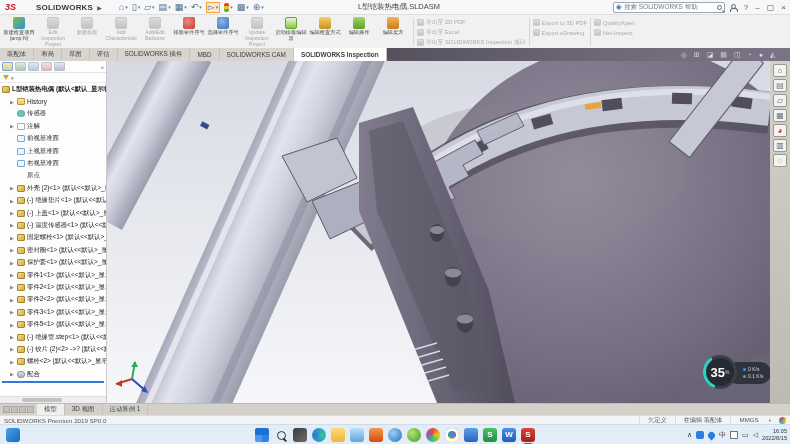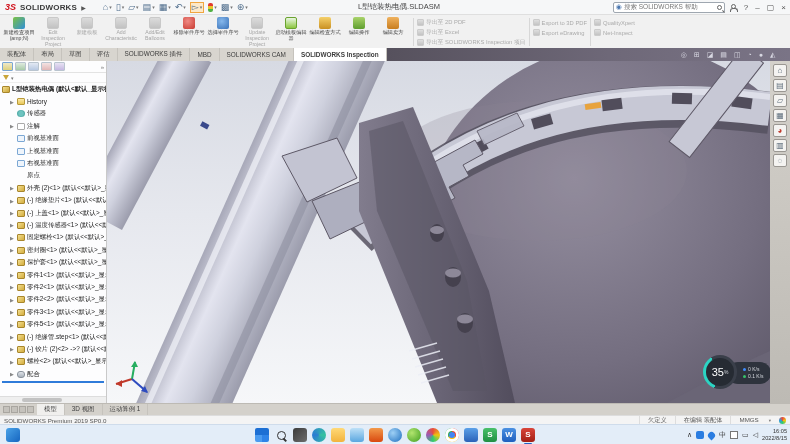--- a/index.html
+++ b/index.html
@@ -4,21 +4,21 @@
 <style>
   *{box-sizing:border-box;margin:0;padding:0;}
   html,body{background:#999;}
   .app{width:790px;height:444px;position:relative;overflow:hidden;
        font-family:"Liberation Sans","DejaVu Sans",sans-serif;background:#f0f0f0;color:#333;}
 
   
   .titlebar{position:absolute;left:0;top:0;width:790px;height:15px;background:#f6f7f8;
             border-bottom:1px solid #dfdfdf;display:flex;align-items:center;font-size:8px;}
   .logo{display:flex;align-items:center;padding:0 5px;white-space:nowrap;}
-  .logo .mark{color:#d0111b;font-weight:bold;font-style:italic;font-size:9px;margin-right:4px;}
+  .logo .mark{color:#d0111b;font-weight:bold;font-style:italic;font-size:9px;margin-right:20px;}
   .logo .name{color:#3a3a3a;font-weight:bold;font-size:8px;letter-spacing:.2px;}
   .logo .fly{color:#555;font-size:6px;margin-left:4px;}
   .qa{display:flex;align-items:center;gap:4px;margin-left:12px;}
   .qa .qbtn{display:flex;align-items:center;color:#4c6b8a;font-size:9px;line-height:1;cursor:default;}
   .qa .qbtn .car{font-size:5px;color:#777;margin-left:1px;}
   .qa .qbtn.sel{border:1px solid #f0a640;background:#fde9c8;padding:0 1px;}
   .tl{width:5px;height:9px;border-radius:2px;background:linear-gradient(#e03b2f 33%,#e8c52c 33% 66%,#52b043 66%);display:inline-block;}
   .doc-title{position:absolute;left:0;right:0;text-align:center;font-size:7.5px;color:#444;pointer-events:none;padding-left:8px;}
   .tb-right{margin-left:auto;display:flex;align-items:center;gap:5px;padding-right:4px;}
   .searchbox{width:112px;height:11px;border:1px solid #9fa7b0;background:#fff;border-radius:2px;
@@ -71,21 +71,21 @@
   .net-badge .pill{position:absolute;left:24px;top:7px;width:44px;height:22px;background:#2e333d;border-radius:11px;
                    display:flex;flex-direction:column;justify-content:center;gap:2px;padding-left:16px;}
   .net-badge .row{display:flex;align-items:center;gap:2px;font-size:5px;color:#d5d8de;line-height:1;}
   .dot{width:3px;height:3px;border-radius:50%;}
   .dot.up{background:#3f8cff;}
   .dot.down{background:#37c26a;}
   .net-badge .circle{position:absolute;left:0;top:0;width:34px;height:34px;border-radius:50%;
        background:conic-gradient(from 200deg,#2bd4c3 0deg 128deg,#3a3f4a 128deg 360deg);
        display:flex;align-items:center;justify-content:center;}
   .net-badge .circle::before{content:"";position:absolute;inset:3px;border-radius:50%;background:#262b33;}
-  .net-badge .pv{position:relative;color:#fff;font-size:11px;font-weight:normal;}
+  .net-badge .pv{position:relative;color:#fff;font-size:13px;font-weight:bold;}
   .net-badge .pu{position:relative;color:#cfd3d9;font-size:5px;}
 
   
   .tree-panel{position:absolute;left:0;top:0;width:107px;height:342px;background:#fdfdfe;border-right:1px solid #c9c9c9;overflow:hidden;}
   .tp-tabs{height:12px;display:flex;align-items:center;gap:2px;padding:1px 2px;border-bottom:1px solid #e3e3e3;}
   .tp-tab{width:11px;height:9px;border:1px solid #b9c4cf;border-radius:1px;background:#eef2f6;}
   .tp-tab.act{background:#d9e7f7;border-color:#7ba7d4;}
   .tp-tab.t1{background:linear-gradient(#efe9c8,#dcd07e);}
   .tp-tab.t2{background:linear-gradient(#dfeadf,#a8cba8);}
   .tp-tab.t3{background:linear-gradient(#e3e9f3,#b7c8e2);}

